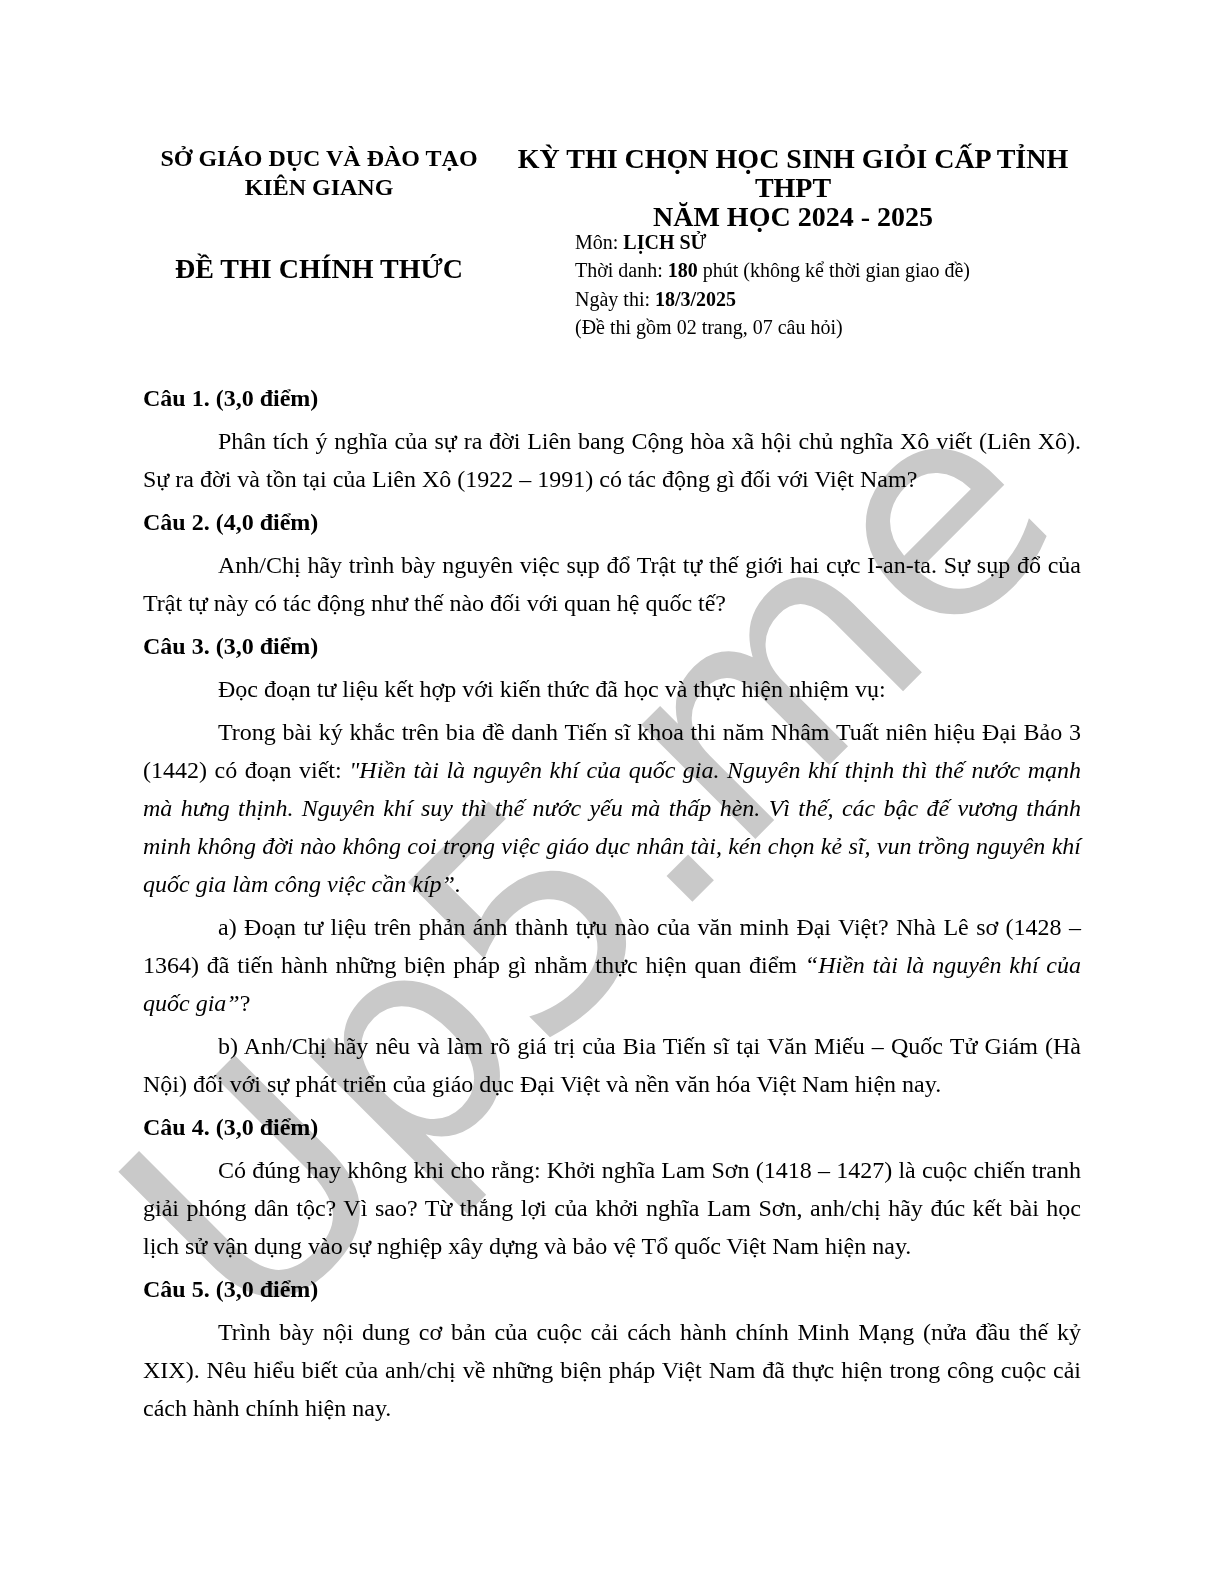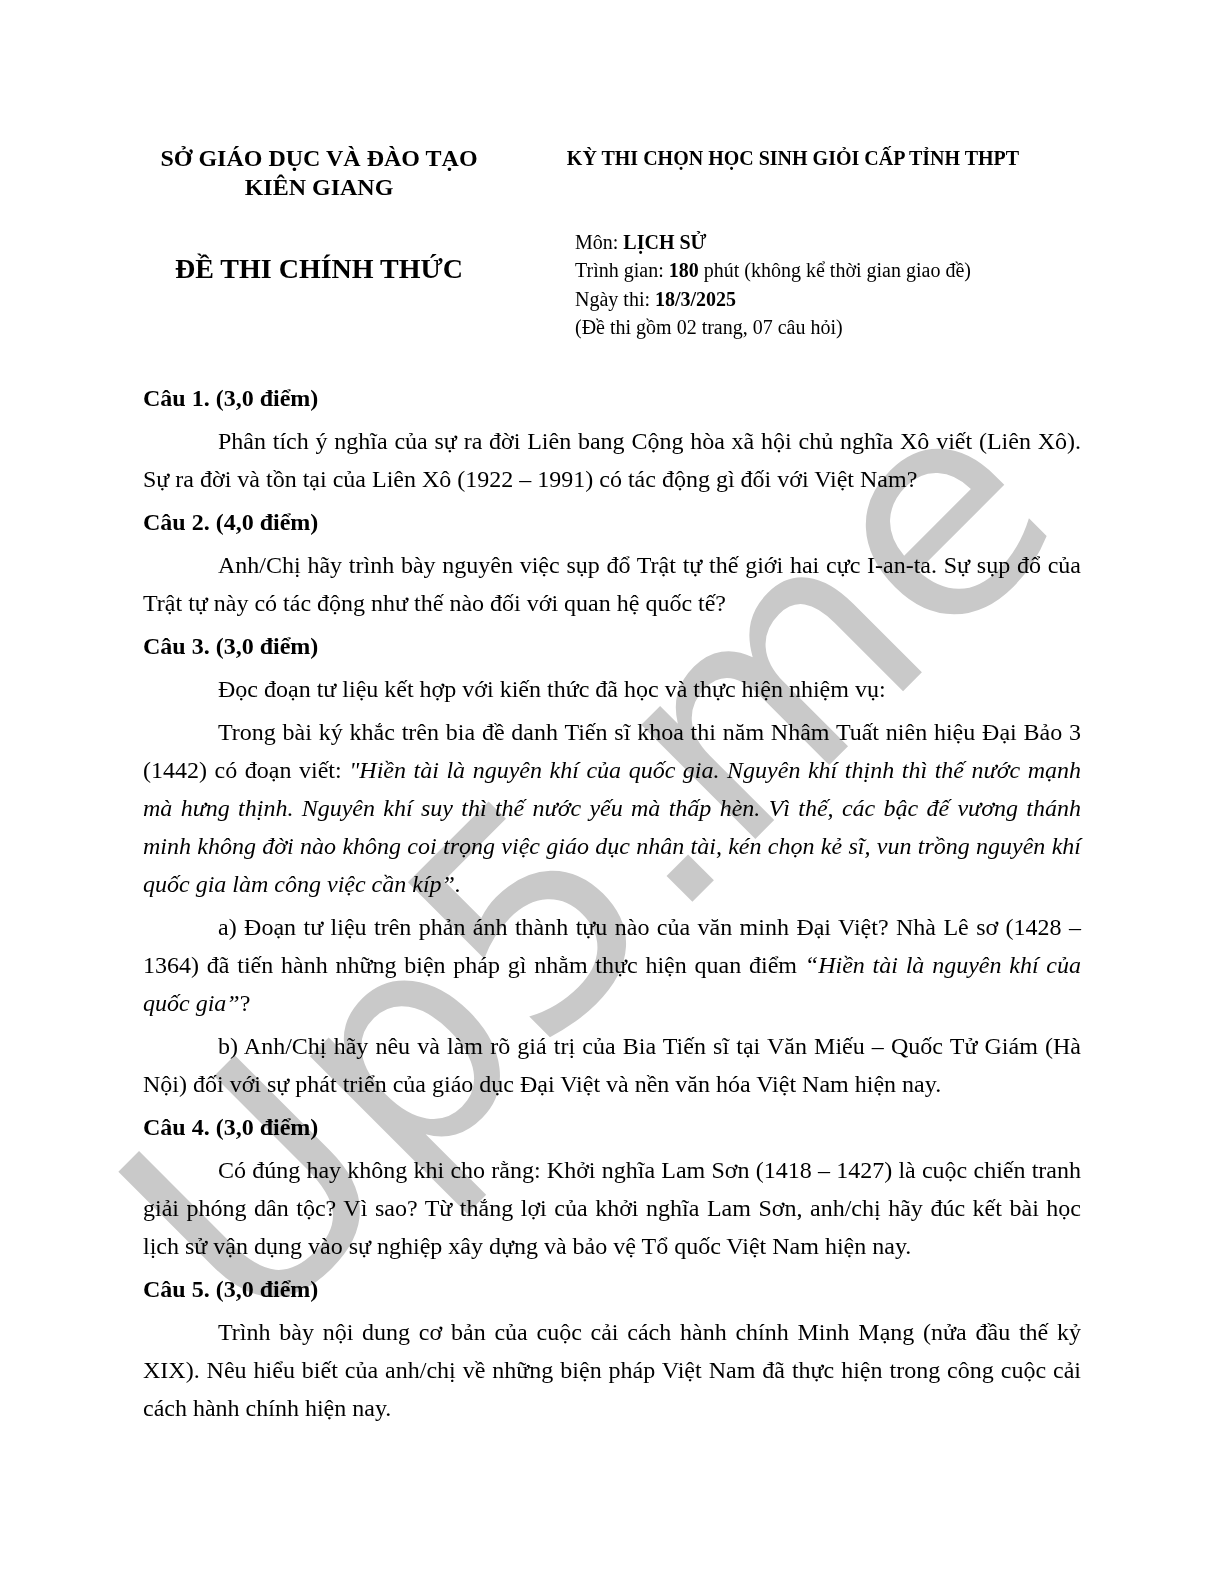--- a/index.html
+++ b/index.html
@@ -27,21 +27,21 @@
     user-select: none;
   }
   .content { position: absolute; inset: 0; z-index: 1; }
 
   .org {
     position: absolute; left: 143px; top: 144px; width: 352px;
     text-align: center; font-weight: bold; font-size: 24px; line-height: 29px;
   }
   .exam-title {
     position: absolute; left: 505px; top: 144px; width: 576px;
-    text-align: center; font-weight: bold; font-size: 20px; line-height: 29px;
+    text-align: center; font-weight: bold; font-size: 28px; line-height: 29px;
   }
   .de-thi {
     position: absolute; left: 143px; top: 253px; width: 352px;
     text-align: center; font-weight: bold; font-size: 28px;
   }
   .info {
     position: absolute; left: 575px; top: 228px; width: 510px;
     font-size: 20px; line-height: 28.3px;
   }
   .info b { font-weight: bold; }
@@ -65,27 +65,28 @@
   <div class="content">
 
     <header>
       <div class="org">
         <div>SỞ GIÁO DỤC VÀ ĐÀO TẠO</div>
         <div>KIÊN GIANG</div>
       </div>
 
       <div class="exam-title">
         <div>KỲ THI CHỌN HỌC SINH GIỎI CẤP TỈNH THPT</div>
+        <div>NĂM HỌC 2024 - 2025</div>
       </div>
 
       <div class="de-thi">ĐỀ THI CHÍNH THỨC</div>
 
       <div class="info">
         <div><span>Môn: </span><b>LỊCH SỬ</b></div>
-        <div><span>Trình gian: </span><b>180</b><span> phút (không kể thời gian giao đề)</span></div>
+        <div><span>Thời danh: </span><b>180</b><span> phút (không kể thời gian giao đề)</span></div>
         <div><span>Ngày thi: </span><b>18/3/2025</b></div>
         <div>(Đề thi gồm 02 trang, 07 câu hỏi)</div>
       </div>
     </header>
 
     <div class="questions">
 
       <section>
         <h3>Câu 1. (3,0 điểm)</h3>
         <p><span>Phân tích ý nghĩa của sự ra đời Liên bang Cộng hòa xã hội chủ nghĩa Xô viết (Liên Xô). Sự ra đời và tồn tại của Liên Xô (1922 – 1991) có tác động gì đối với Việt Nam?</span></p>

